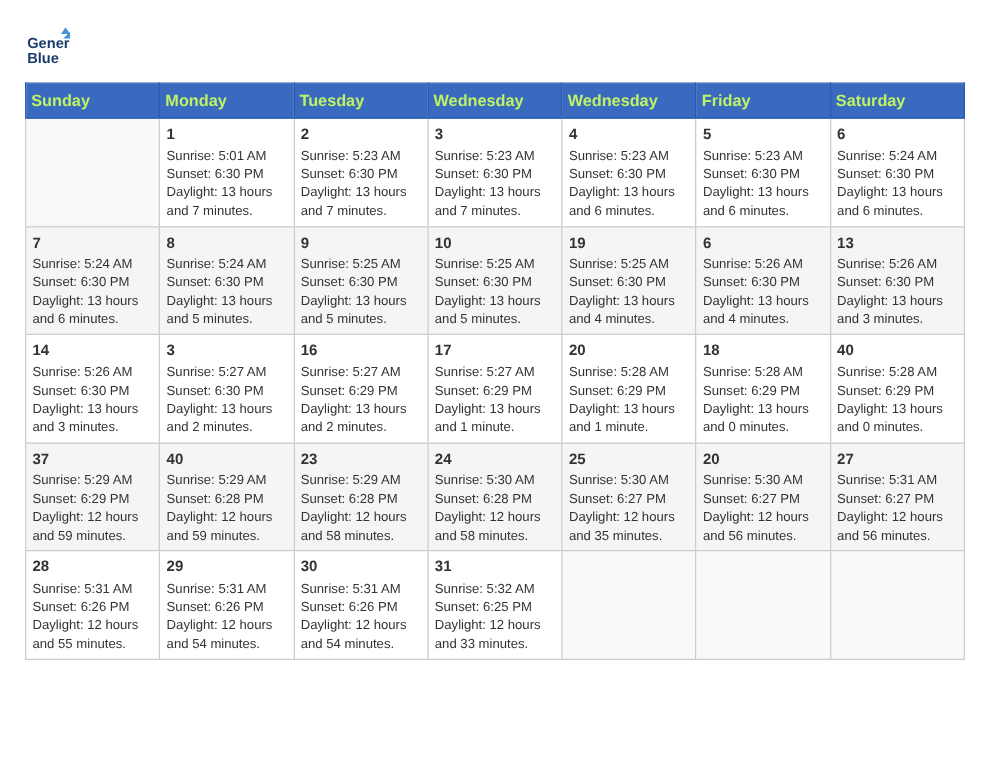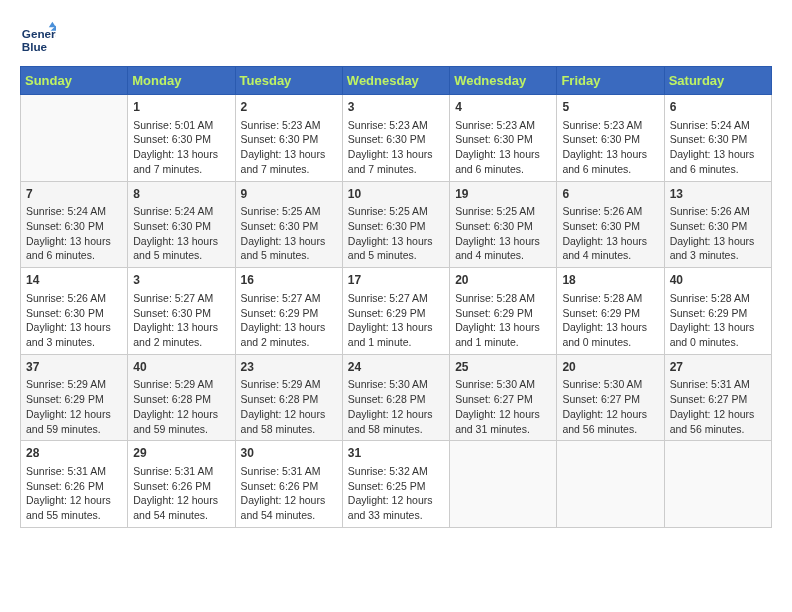--- a/index.html
+++ b/index.html
@@ -284,21 +284,21 @@
           <div>Sunrise: 5:30 AM</div>
           <div>Sunset: 6:28 PM</div>
           <div>Daylight: 12 hours</div>
           <div>and 58 minutes.</div>
         </td>
         <td>
           <span class="day-number">25</span>
           <div>Sunrise: 5:30 AM</div>
           <div>Sunset: 6:27 PM</div>
           <div>Daylight: 12 hours</div>
-          <div>and 31 minutes.</div>
+          <div>and 35 minutes.</div>
         </td>
         <td>
           <span class="day-number">20</span>
           <div>Sunrise: 5:30 AM</div>
           <div>Sunset: 6:27 PM</div>
           <div>Daylight: 12 hours</div>
           <div>and 56 minutes.</div>
         </td>
         <td>
           <span class="day-number">27</span>

